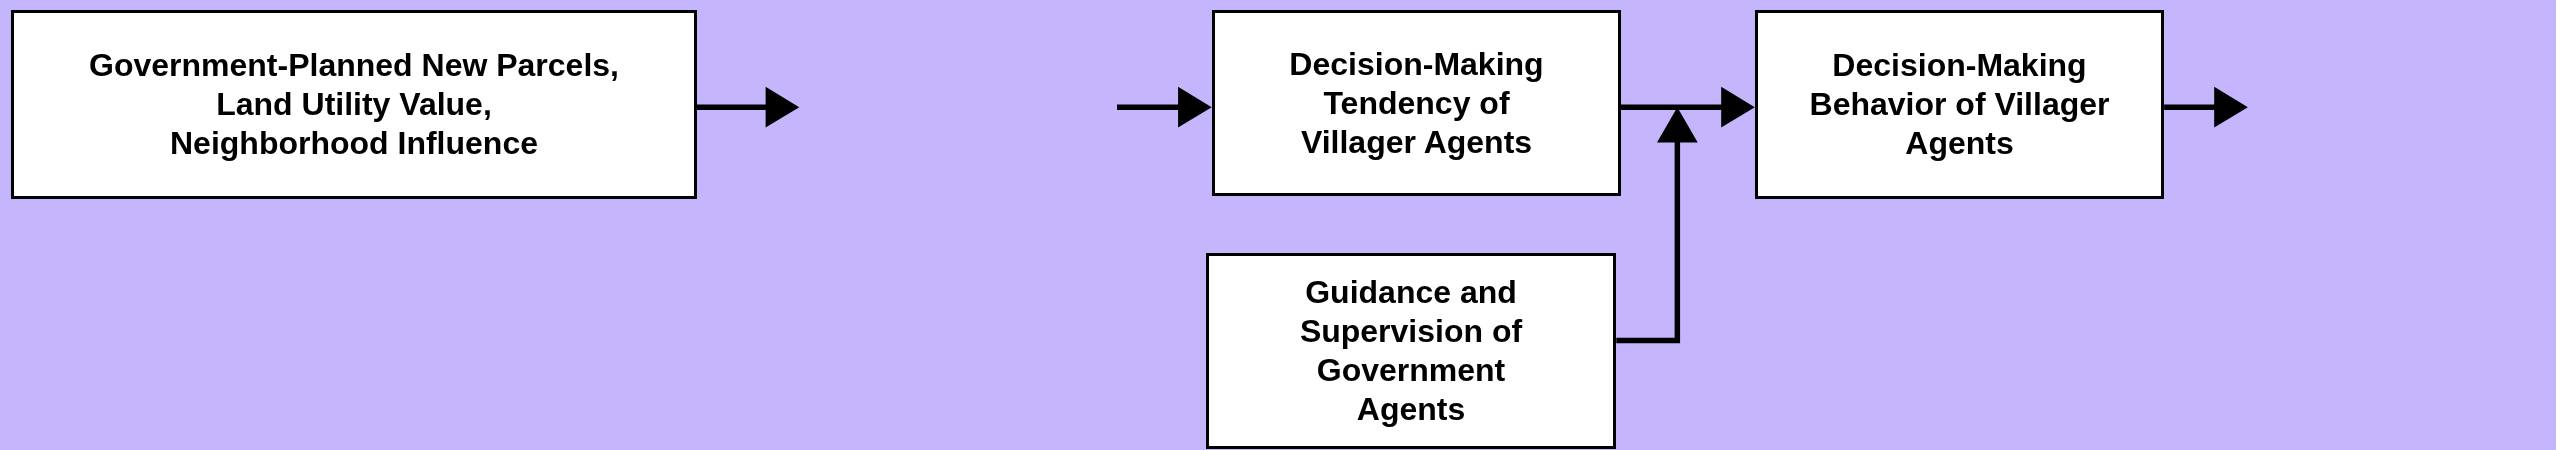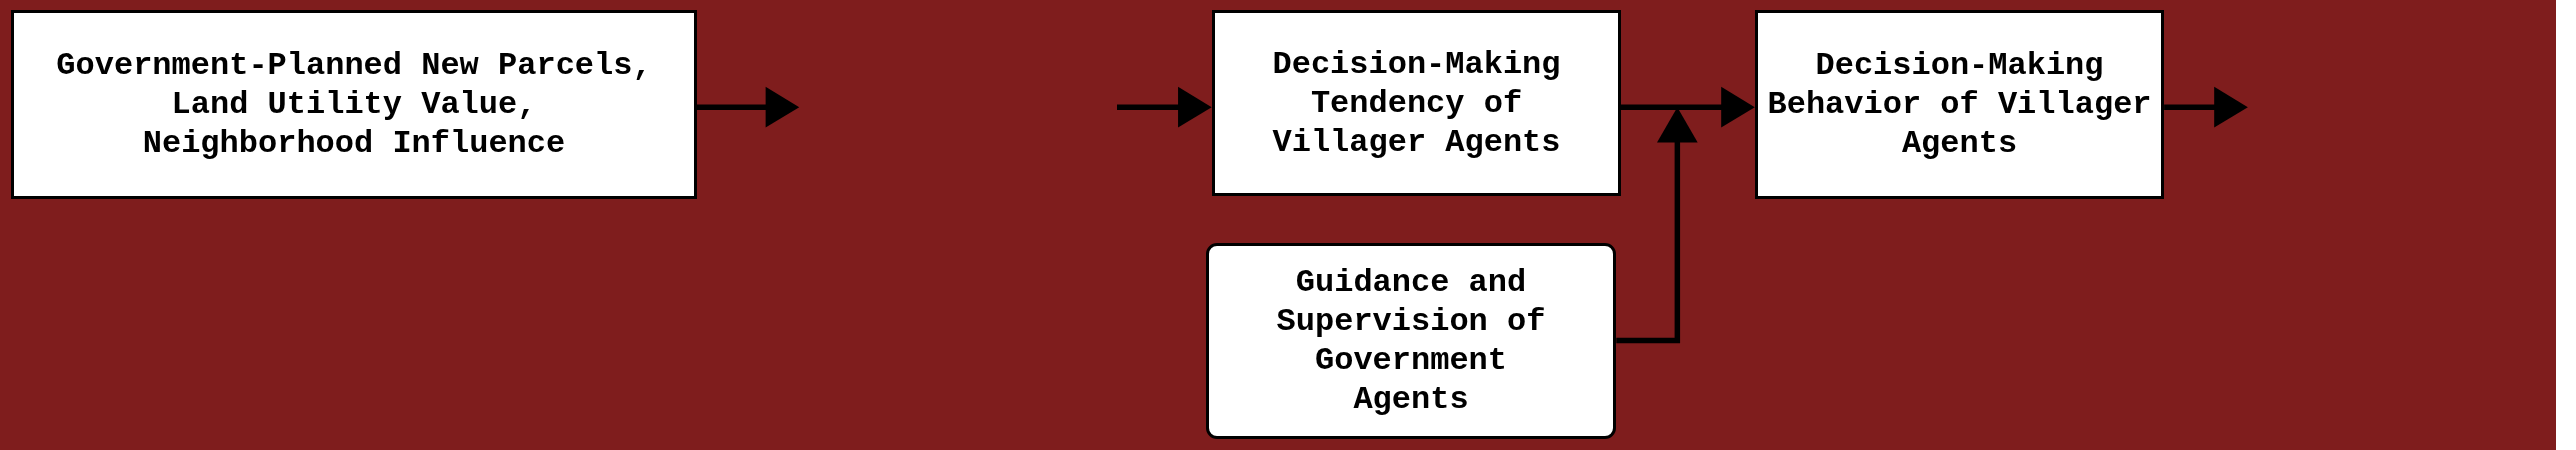--- a/index.html
+++ b/index.html
@@ -5,23 +5,23 @@
 <style>
   html, body {
     margin: 0;
     padding: 0;
     background: #ffffff;
   }
   #canvas {
     position: relative;
     width: 2556px;
     height: 450px;
-    background: #7f1d1d;
+    background: #c4b5fd;
     overflow: hidden;
-    font-family: Liberation Mono, monospace;
+    font-family: Liberation Sans, sans-serif;
   }
   .node {
     position: absolute;
     box-sizing: border-box;
     border: 3.9px solid #000000;
     background: #ffffff;
     display: flex;
     align-items: center;
     justify-content: center;
     text-align: center;
@@ -94,19 +94,19 @@
 
   <div class="node" style="left:1212px; top:10.2px; width:409px; height:186px; font-size:32px;">Decision-Making
 Tendency of
 Villager Agents</div>
 
   <div class="node" style="left:1755px; top:10.2px; width:409px; height:189px; font-size:32px;">Decision-Making
 Behavior of Villager
 Agents</div>
 
 
-  <div class="node" style="left:1206px; top:243px; width:410px; height:196px; font-size:32px;border-radius:11px;">Guidance and
+  <div class="node" style="left:1206px; top:253px; width:410px; height:196px; font-size:32px;">Guidance and
 Supervision of
 Government
 Agents</div>
 
 </div>
 
 
 </body></html>

